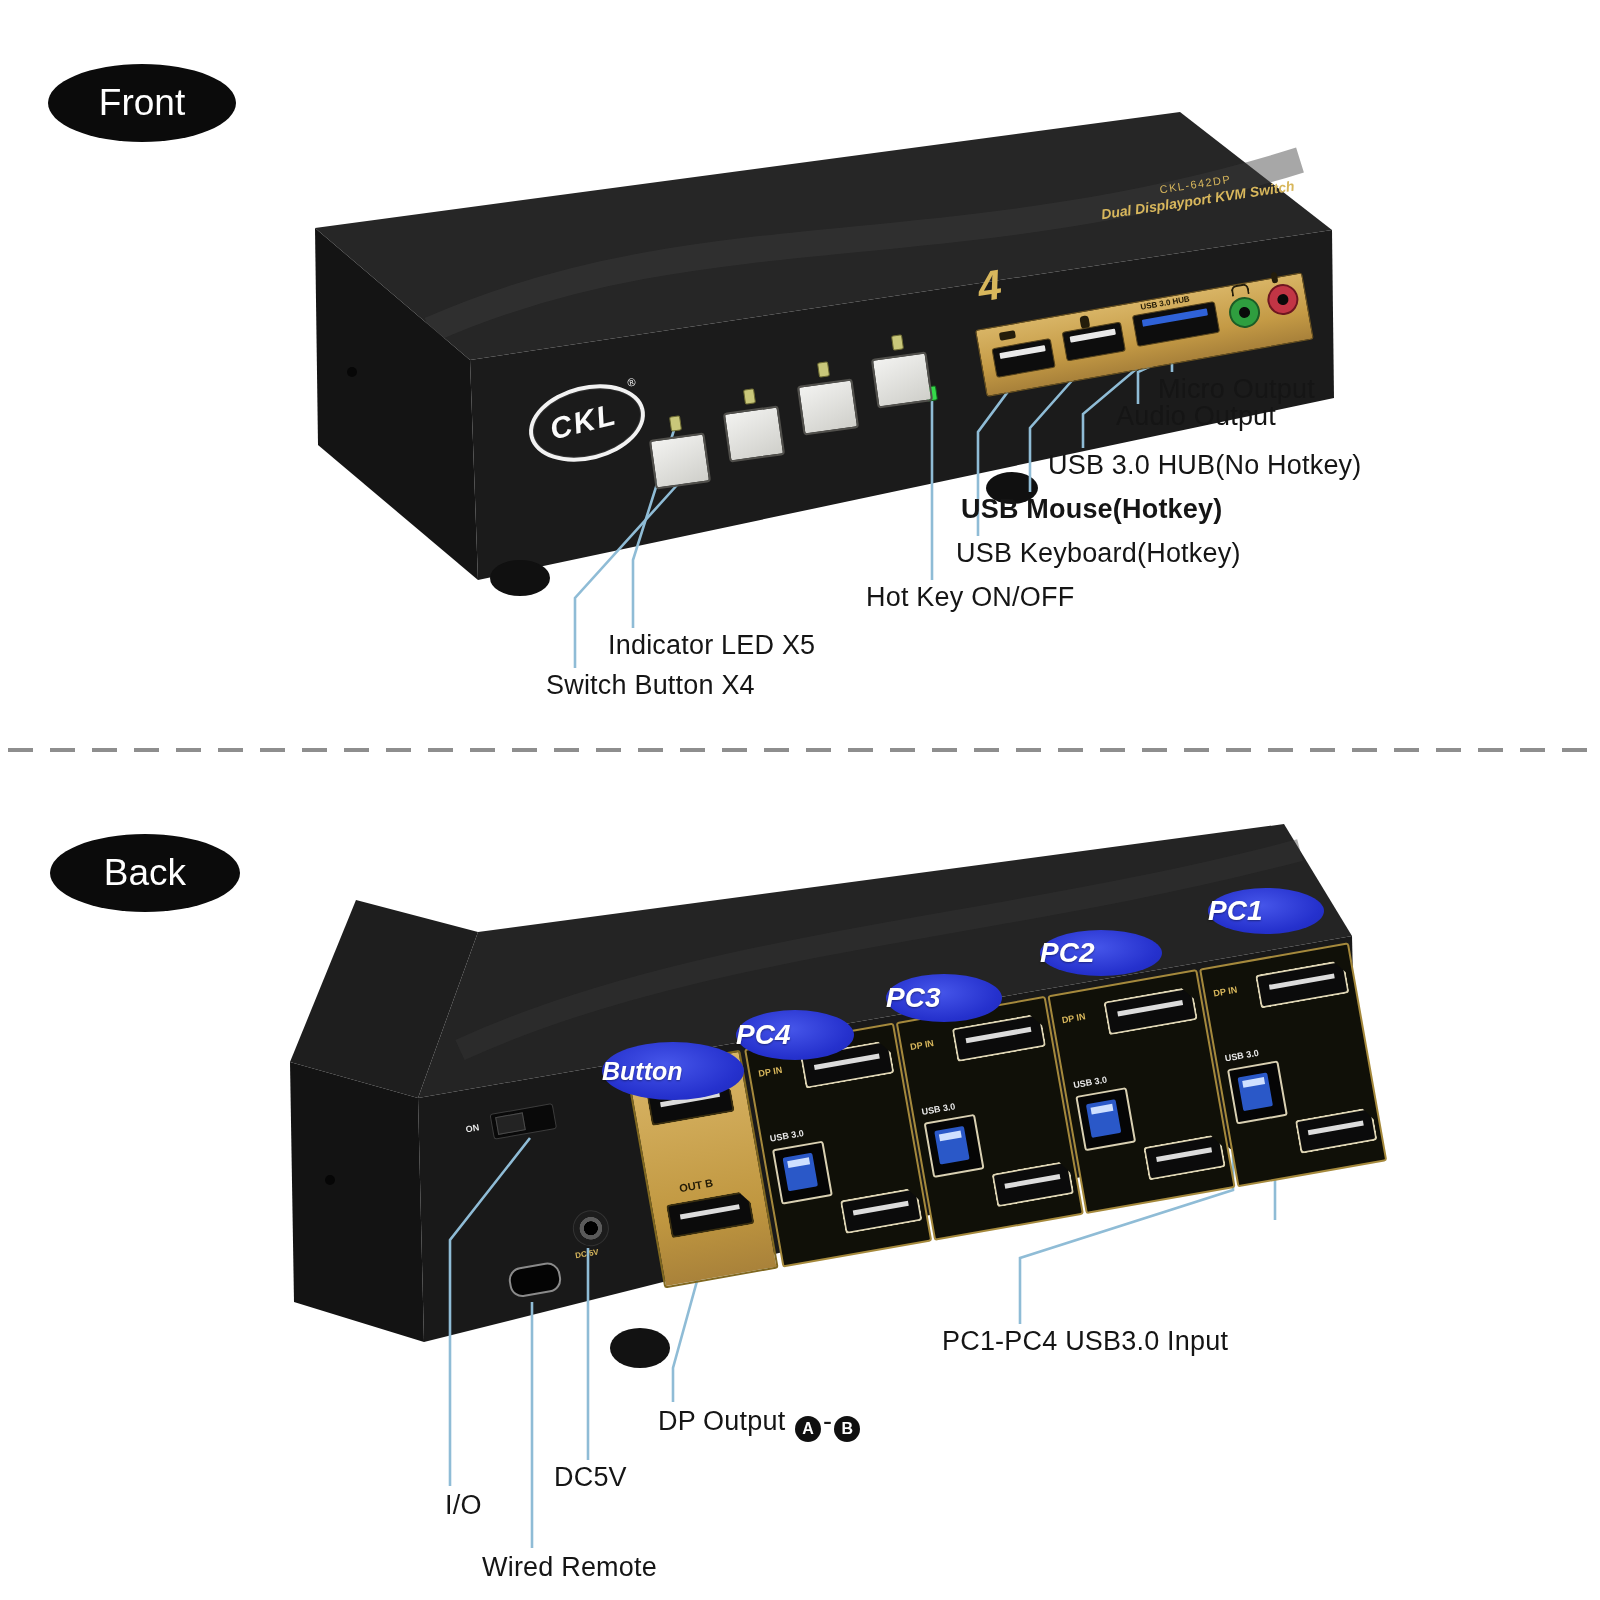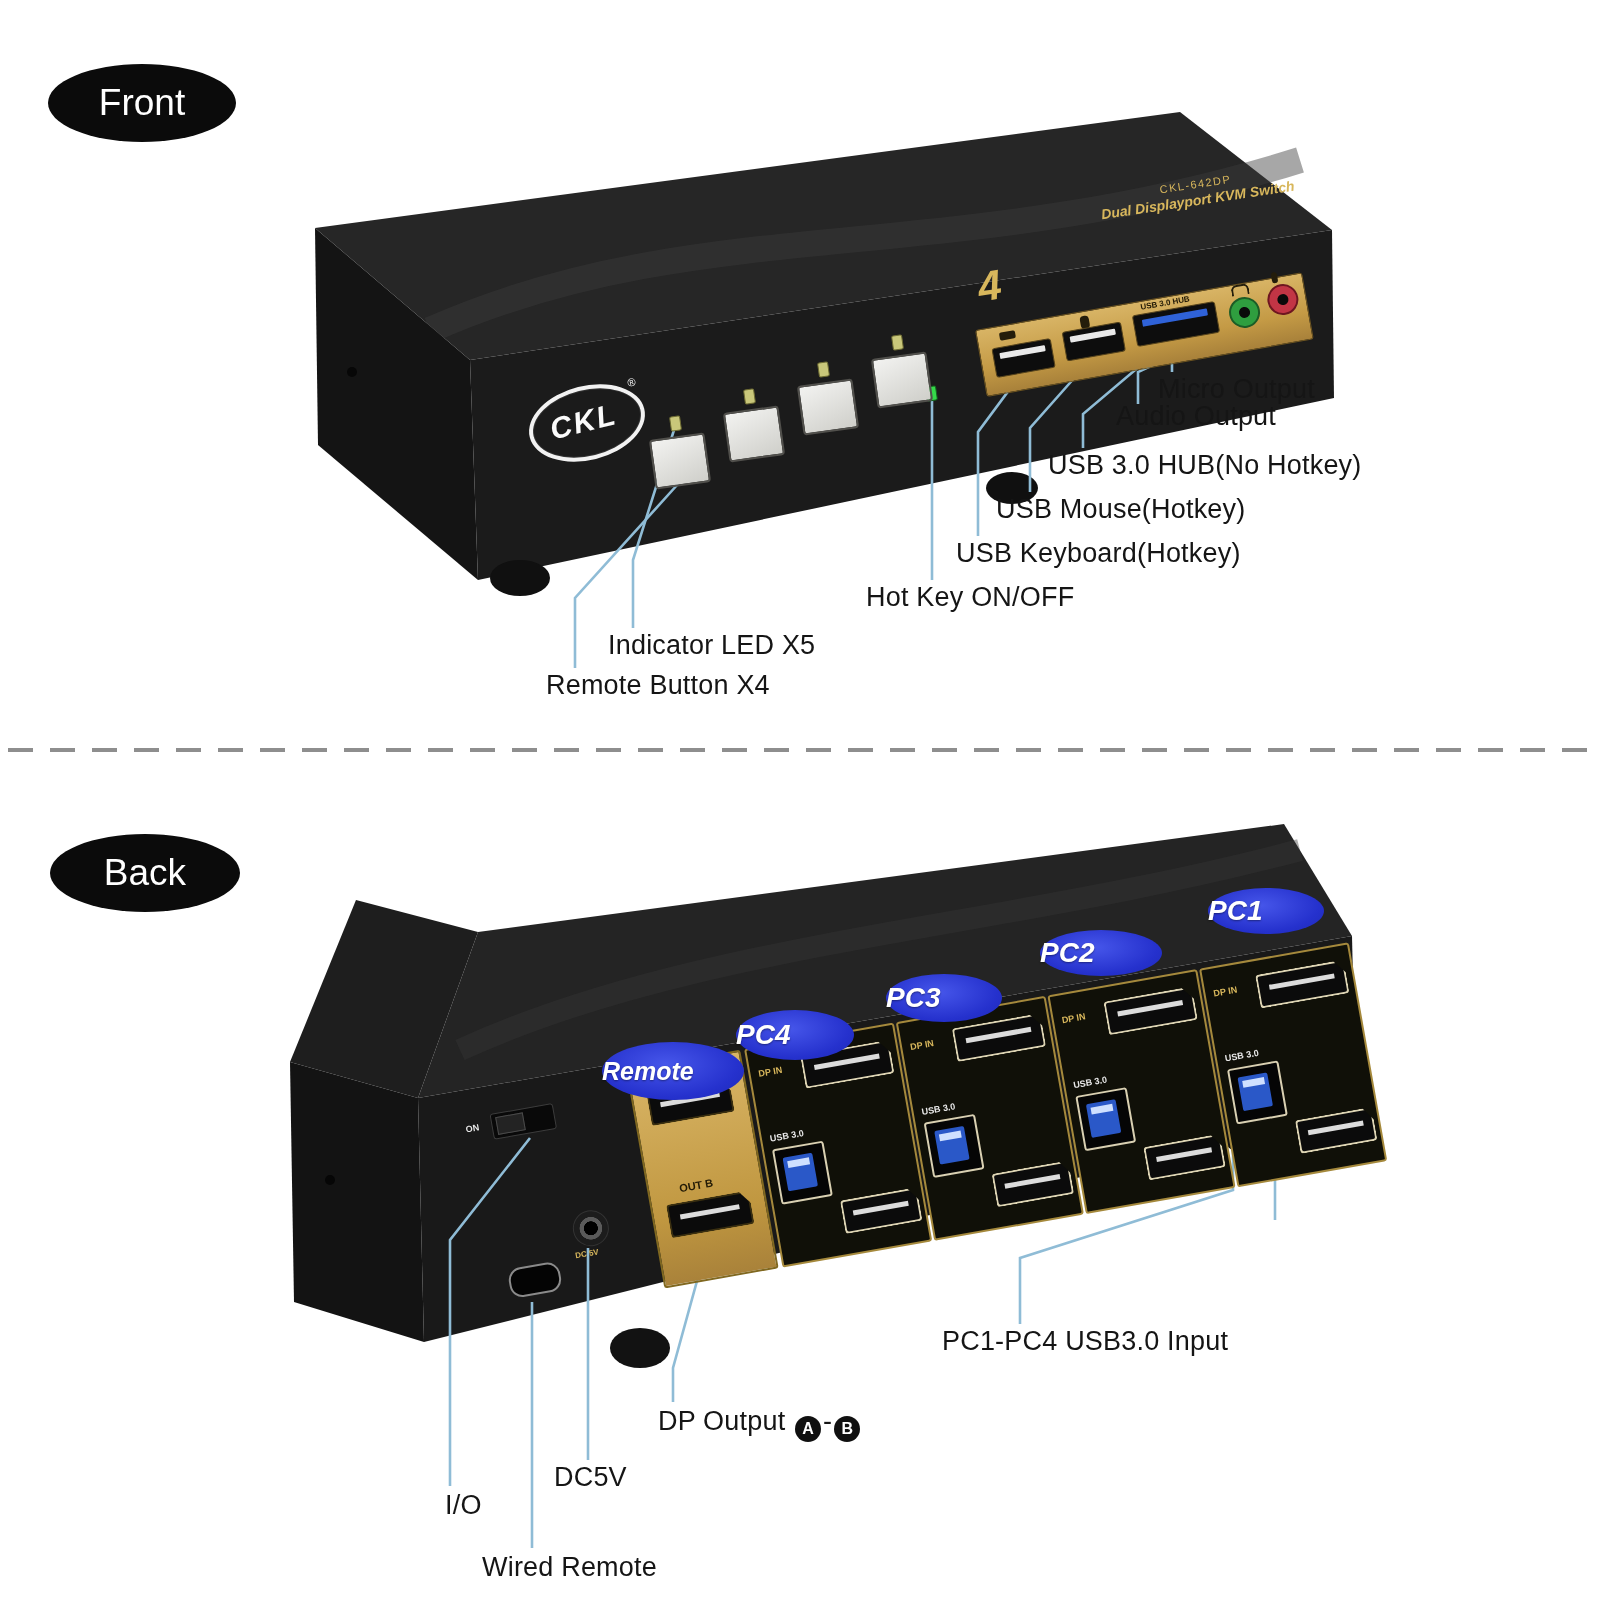--- a/index.html
+++ b/index.html
@@ -161,25 +161,25 @@
 <div class="swled" style="left:744px;top:389px;"></div>
 <div class="swbtn" style="left:726px;top:409px;"></div>
 <div class="swled" style="left:818px;top:362px;"></div>
 <div class="swbtn" style="left:800px;top:382px;"></div>
 <div class="swled" style="left:892px;top:335px;"></div>
 <div class="swbtn" style="left:874px;top:355px;"></div>
 
 <div class="lbl" style="left:1158px;top:374px;">Micro Output</div>
 <div class="lbl" style="left:1116px;top:401px;">Audio Output</div>
 <div class="lbl" style="left:1048px;top:450px;">USB 3.0 HUB(No Hotkey)</div>
-<div class="lbl" style="left:996px;top:494px;">USB Mouse(Hotkey)</div>
+<div class="lbl" style="left:961px;top:494px;font-weight:bold;">USB Mouse(Hotkey)</div>
 <div class="lbl" style="left:956px;top:538px;">USB Keyboard(Hotkey)</div>
 <div class="lbl" style="left:866px;top:582px;">Hot Key ON/OFF</div>
 <div class="lbl" style="left:608px;top:630px;">Indicator LED X5</div>
-<div class="lbl" style="left:546px;top:670px;">Remote Button X4</div>
+<div class="lbl" style="left:546px;top:670px;">Switch Button X4</div>
 
 <div class="backpanel">
 
   <div class="twhite" style="left:40px;top:32px;">ON</div>
   <div class="ontoggle">
         <div class="knob"></div>
       </div>
   <div class="dcjack"></div>
   <div class="tgold small-note" style="left:126px;top:176px;">DC 5V</div>
   <div class="remoteport"></div>
@@ -254,21 +254,21 @@
             <div class="bar"></div>
           </div>
         </div>
     <div class="dpport" style="left:66px;top:164px;width:74px;">
           <div class="slot"></div>
         </div>
   </div>
 </div>
 
 <div class="pcbadge" style="left:602px;top:1042px;width:142px;height:58px;font-size:25px;">
-  <span>Remote</span>
+  <span>Button</span>
 </div>
 <div class="pcbadge" style="left:736px;top:1010px;width:118px;height:50px;">
   <span>PC4</span>
 </div>
 <div class="pcbadge" style="left:886px;top:974px;width:116px;height:48px;">
   <span>PC3</span>
 </div>
 <div class="pcbadge" style="left:1040px;top:930px;width:122px;height:46px;">
   <span>PC2</span>
 </div>

